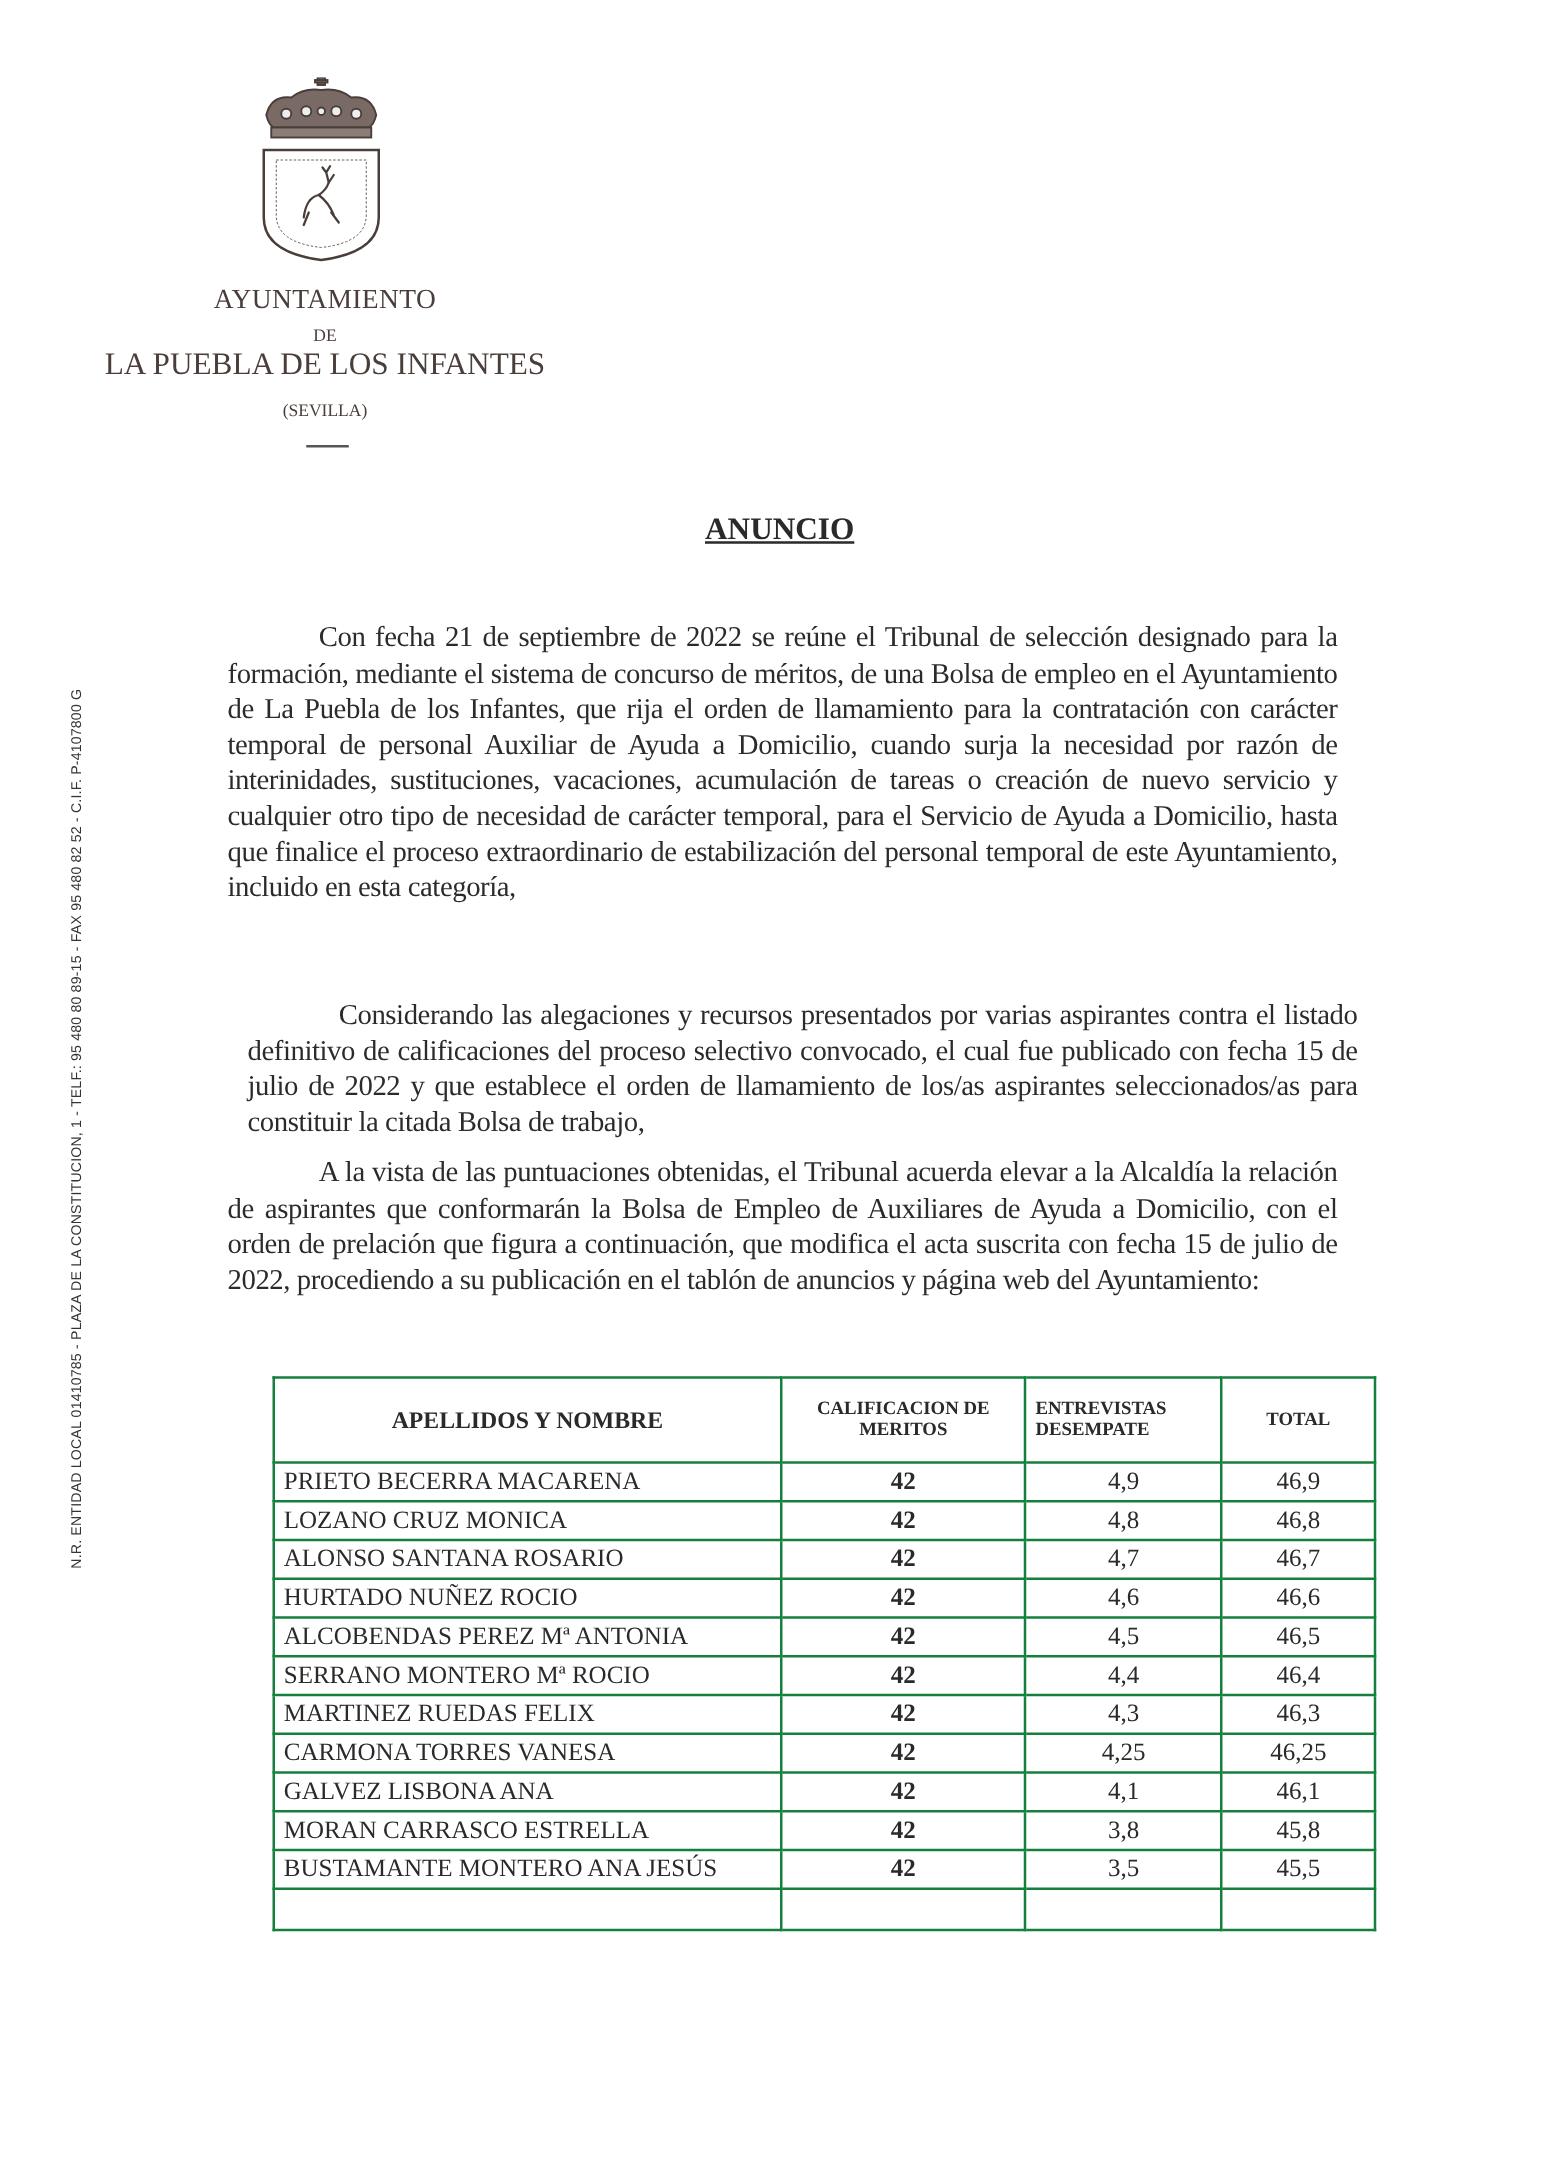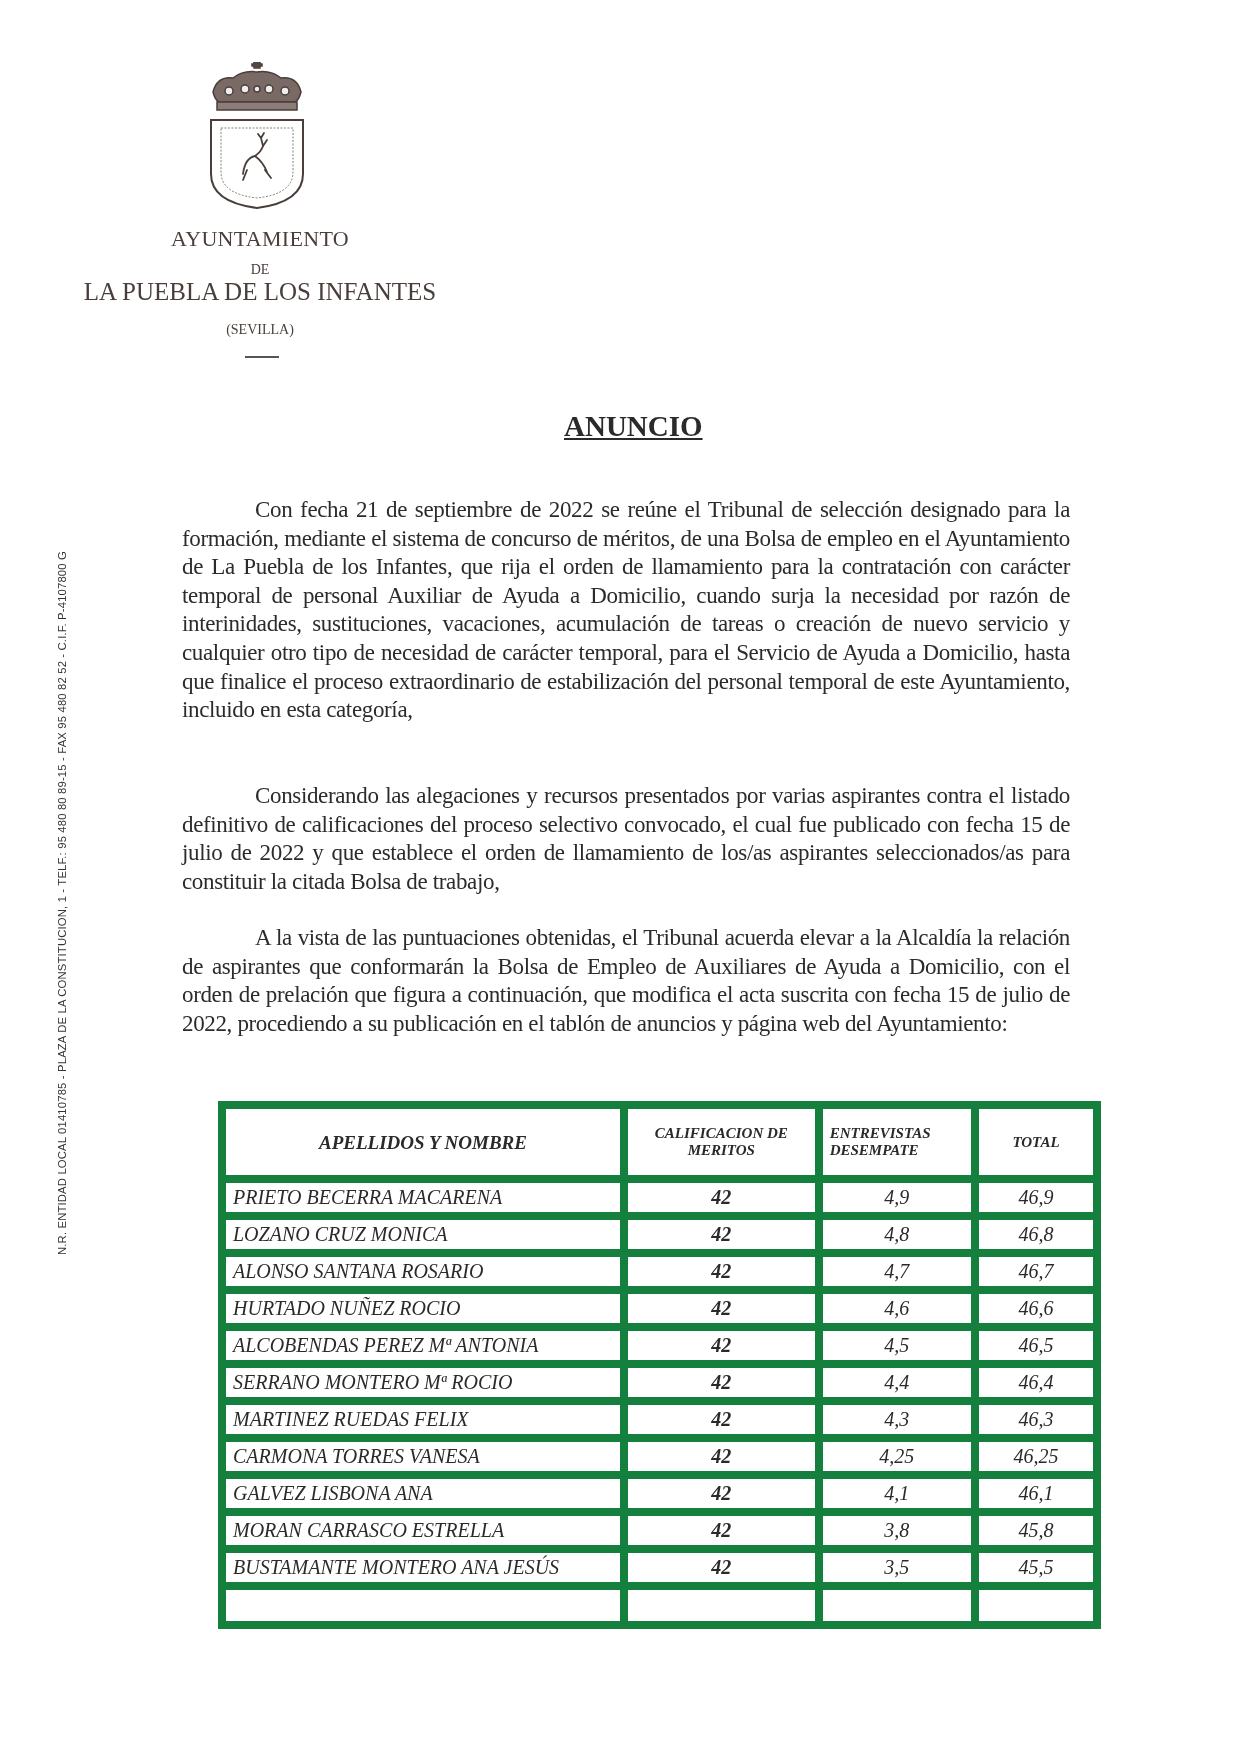--- a/index.html
+++ b/index.html
@@ -16,40 +16,40 @@
   .org-line4 { top: 322px; font-size: 14px; }
   .org-rule { position: absolute; left: 245px; top: 356px; width: 34px; height: 2px; background: #555; }
   .side-text {
     position: absolute; left: 56px; top: 1255px;
     transform: rotate(-90deg); transform-origin: 0 0;
     white-space: nowrap; font-family: "Liberation Sans", sans-serif;
     font-size: 11.3px; color: #333; letter-spacing: 0.15px;
   }
   .title {
     position: absolute; left: 564px; top: 410px;
-    font-size: 29px; font-weight: bold; text-decoration: underline;
+    font-size: 25px; font-weight: bold; text-decoration: underline;
     color: #2a2a2a;
   }
   .para {
     position: absolute; left: 182px; width: 888px;
     font-size: 23px; line-height: 28.6px; text-align: justify;
     color: #2b2b2b; text-indent: 73px;
     font-family: "Liberation Serif", serif;
     letter-spacing: -0.35px;
   }
   .p1 { top: 496px; }
   .p2 { top: 782px; }
   .p3 { top: 924px; }
   table.results {
     position: absolute; left: 218px; top: 1101px;
     width: 883px; border-collapse: collapse;
     font-family: "Liberation Serif", serif; color: #2a2a2a;
   }
   table.results th, table.results td {
-    border: 8px solid #15803d; padding: 0 7px; font-style: italic;
+    border: 2px solid #15803d; padding: 0 7px;
   }
   table.results th {
     height: 66px; font-weight: bold; font-size: 15px; line-height: 17px;
   }
   table.results th.c-name { font-size: 19px; text-align: center; }
   table.results th.c-mer { text-align: center; margin-top: 24px; }
   table.results th.c-ent { text-align: left; }
   table.results th.c-tot { text-align: center; }
   table.results td { height: 29px; font-size: 20px; }
   table.results td.name { text-align: left; }
@@ -94,21 +94,21 @@
 <div class="org-name org-line2">DE</div>
 <div class="org-name org-line3">LA PUEBLA DE LOS INFANTES</div>
 <div class="org-name org-line4">(SEVILLA)</div>
 <div class="org-rule"></div>
 
 <div class="side-text">N.R. ENTIDAD LOCAL 01410785 - PLAZA DE LA CONSTITUCION, 1 - TELF.: 95 480 80 89-15 - FAX 95 480 82 52 - C.I.F. P-4107800 G</div>
 
 <div class="title">ANUNCIO</div>
 
 <p class="para p1" style="margin:0">Con fecha 21 de septiembre de 2022 se reúne el Tribunal de selección designado para la formación, mediante el sistema de concurso de méritos, de una Bolsa de empleo en el Ayuntamiento de La Puebla de los Infantes, que rija el orden de llamamiento para la contratación con carácter temporal de personal Auxiliar de Ayuda a Domicilio, cuando surja la necesidad por razón de interinidades, sustituciones, vacaciones, acumulación de tareas o creación de nuevo servicio y cualquier otro tipo de necesidad de carácter temporal, para el Servicio de Ayuda a Domicilio, hasta que finalice el proceso extraordinario de estabilización del personal temporal de este Ayuntamiento, incluido en esta categoría,</p>
-<p class="para p2" style="margin:0">Considerando las alegaciones y recursos presentados por varias aspirantes contra el listado definitivo de calificaciones del proceso selectivo convocado, el cual fue publicado con fecha 15 de julio de 2022 y que establece el orden de llamamiento de los/as aspirantes seleccionados/as para constituir la citada Bolsa de trabajo,</p>
+<p class="para p2" style="margin:16px">Considerando las alegaciones y recursos presentados por varias aspirantes contra el listado definitivo de calificaciones del proceso selectivo convocado, el cual fue publicado con fecha 15 de julio de 2022 y que establece el orden de llamamiento de los/as aspirantes seleccionados/as para constituir la citada Bolsa de trabajo,</p>
 <p class="para p3" style="margin:0">A la vista de las puntuaciones obtenidas, el Tribunal acuerda elevar a la Alcaldía la relación de aspirantes que conformarán la Bolsa de Empleo de Auxiliares de Ayuda a Domicilio, con el orden de prelación que figura a continuación, que modifica el acta suscrita con fecha 15 de julio de 2022, procediendo a su publicación en el tablón de anuncios y página web del Ayuntamiento:</p>
 
 <table class="results">
   <colgroup>
     <col class="w-name">
       <col class="w-mer">
       <col class="w-ent">
       <col class="w-tot">
   </colgroup>
   <thead>

